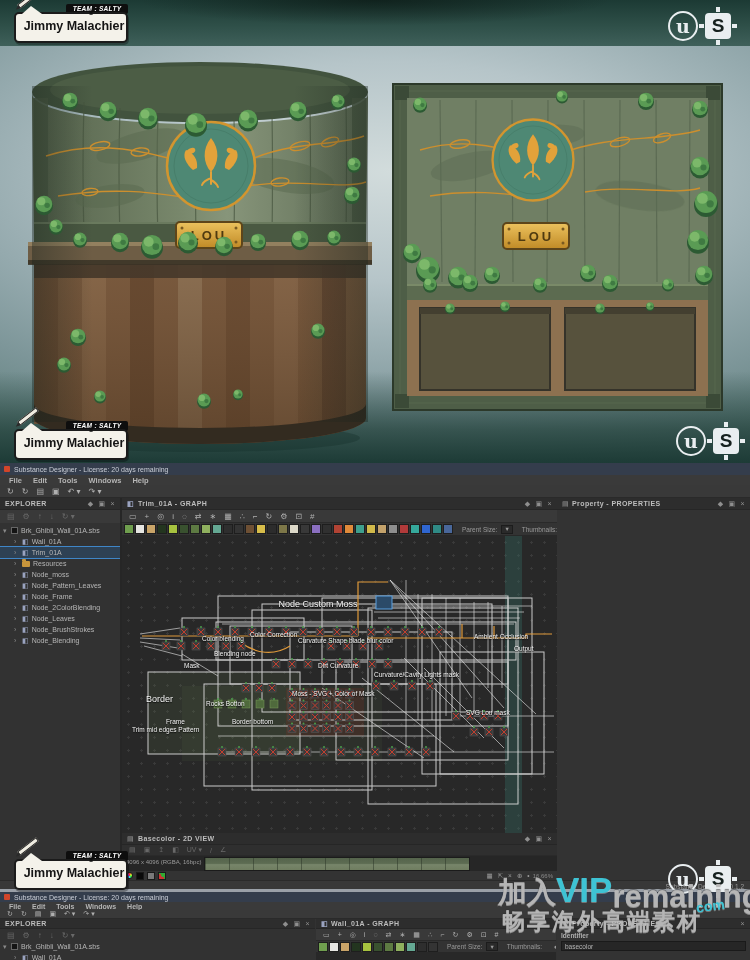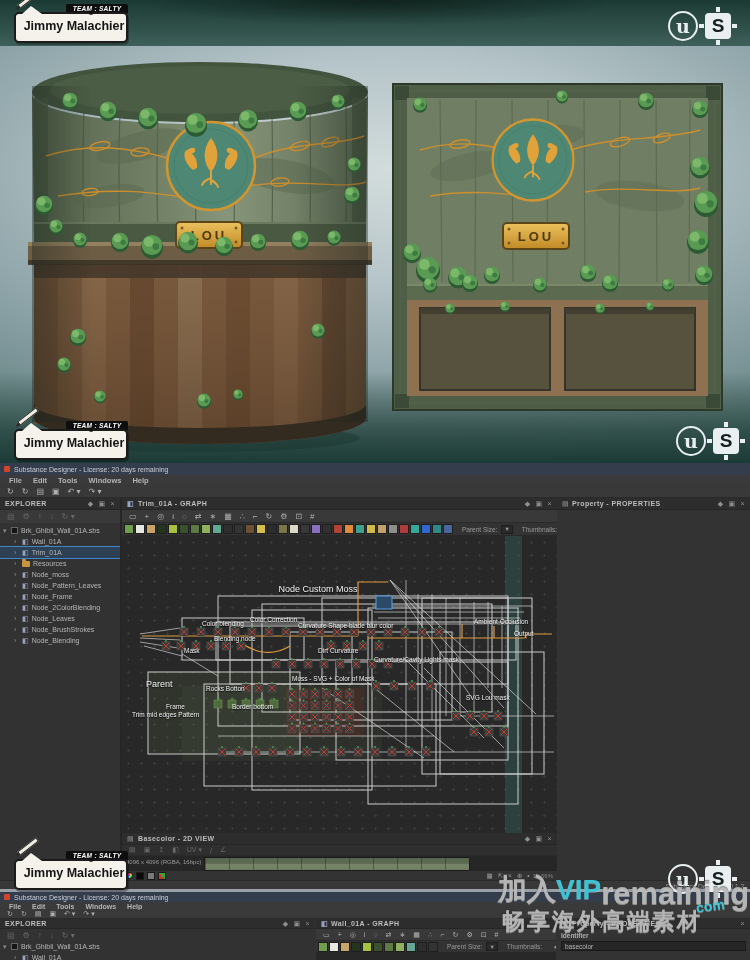--- a/index.html
+++ b/index.html
@@ -73,21 +73,21 @@
   .ic-folder{width:8px;height:6px;background:#c8963c;border-radius:1px;position:relative;}
   .ic-folder:before{content:"";position:absolute;left:0;top:-2px;width:4px;height:2px;
     background:#c8963c;border-radius:1px 1px 0 0;}
 
   
   .gtab{display:flex;align-items:center;gap:4px;}
   #graph-canvas{background-color:#282828;
     background-image:radial-gradient(circle,#3a3a3a 1px,transparent 1.3px);
     background-size:13px 13px;}
   .glabel{position:absolute;color:#f2f2f2;font-size:6.5px;white-space:nowrap;
-    text-shadow:0 1px 1px rgba(0,0,0,.85);}
+    text-shadow:0 1px 1px rgba(0,0,0,.85);margin-top:15px;}
   .glabel.big{font-size:9px;transform:translateX(-50%);}
   .strip{display:flex;align-items:center;padding:0 2px;gap:1px;background:#333;
     border-bottom:1px solid #282828;overflow:hidden;}
   .chip{width:10px;height:10px;flex:0 0 auto;border:1px solid #1e1e1e;}
   .mini-lbl{color:#9a9a9a;font-size:6.5px;margin:0 3px 0 8px;white-space:nowrap;}
   .mini-sel{background:#2a2a2a;border:1px solid #1c1c1c;color:#9a9a9a;font-size:6.5px;
     height:9px;display:flex;align-items:center;padding:0 3px;gap:4px;}
 
   
   .tex-mini{background:
@@ -1108,21 +1108,21 @@
             <span class="glabel" style="left: 80px; top: 84px;">Color blending</span>
             <span class="glabel" style="left: 128px; top: 80px;">Color Correction</span>
             <span class="glabel" style="left: 176px; top: 86px;">Curvature Shape blade blur color</span>
             <span class="glabel" style="left: 352px; top: 82px;">Ambient Occlusion</span>
             <span class="glabel" style="left: 392px; top: 94px;">Output</span>
             <span class="glabel" style="left: 92px; top: 99px;">Blending node</span>
             <span class="glabel" style="left: 62px; top: 111px;">Mask</span>
             <span class="glabel" style="left: 196px; top: 111px;">Dirt Curvature</span>
             <span class="glabel" style="left: 252px; top: 120px;">Curvature/Cavity Lights mask</span>
             <span class="glabel" style="left: 170px; top: 139px;">Moss - SVG + Color of Mask</span>
-            <span class="glabel" style="font-size: 9px; left: 24px; top: 143px;">Parent</span>
+            <span class="glabel" style="font-size: 9px; left: 24px; top: 143px;">Border</span>
             <span class="glabel" style="left: 84px; top: 149px;">Rocks Botton</span>
             <span class="glabel" style="left: 44px; top: 167px;">Frame</span>
             <span class="glabel" style="left: 110px; top: 167px;">Border bottom</span>
             <span class="glabel" style="left: 10px; top: 175px;">Trim mid edges Pattern</span>
             <span class="glabel" style="left: 344px; top: 158px;">SVG Lou mask</span>
           </div>
       </div>
     </div>
 
     <div class="abs" style="left:122px;top:370px;width:435px;height:47px;background:#262626;">
@@ -1318,19 +1318,19 @@
     <div class="u-logo">u</div>
     <div class="s-logo"><i class="t1"></i><i class="t2"></i><i class="t3"></i><i class="t4"></i><span>S</span></div>
   </div>
   <div class="abs logoset" style="left:668px;top:864px;">
     <div class="u-logo">u</div>
     <div class="s-logo"><i class="t1"></i><i class="t2"></i><i class="t3"></i><i class="t4"></i><span>S</span></div>
   </div>
 
   <div class="abs" id="wm" style="left:478px;top:866px;width:272px;height:94px;">
     <div class="abs" style="left:20px;top:4px;white-space:nowrap;font-weight:bold;">
-      <span class="wm-gray" style="font-size:29px;">加入</span><span class="wm-teal" style="font-size:28px;">VIP</span><span class="wm-gray" style="font-size:31px;position:relative;top:5px;">remaining</span>
+      <span class="wm-gray" style="font-size:29px;">加入</span><span class="wm-teal" style="font-size:35px;">VIP</span><span class="wm-gray" style="font-size:31px;position:relative;top:5px;">remaining</span>
     </div>
     <div class="abs wm-teal" style="left:214px;top:32px;font-size:14px;font-weight:bold;transform:rotate(-8deg);">.com</div>
     <div class="abs wm-gray" style="left:24px;top:40px;font-size:23px;font-weight:bold;letter-spacing:2px;white-space:nowrap;">畅享海外高端素材</div>
   </div>
 
 </div>
 
 </body></html>

